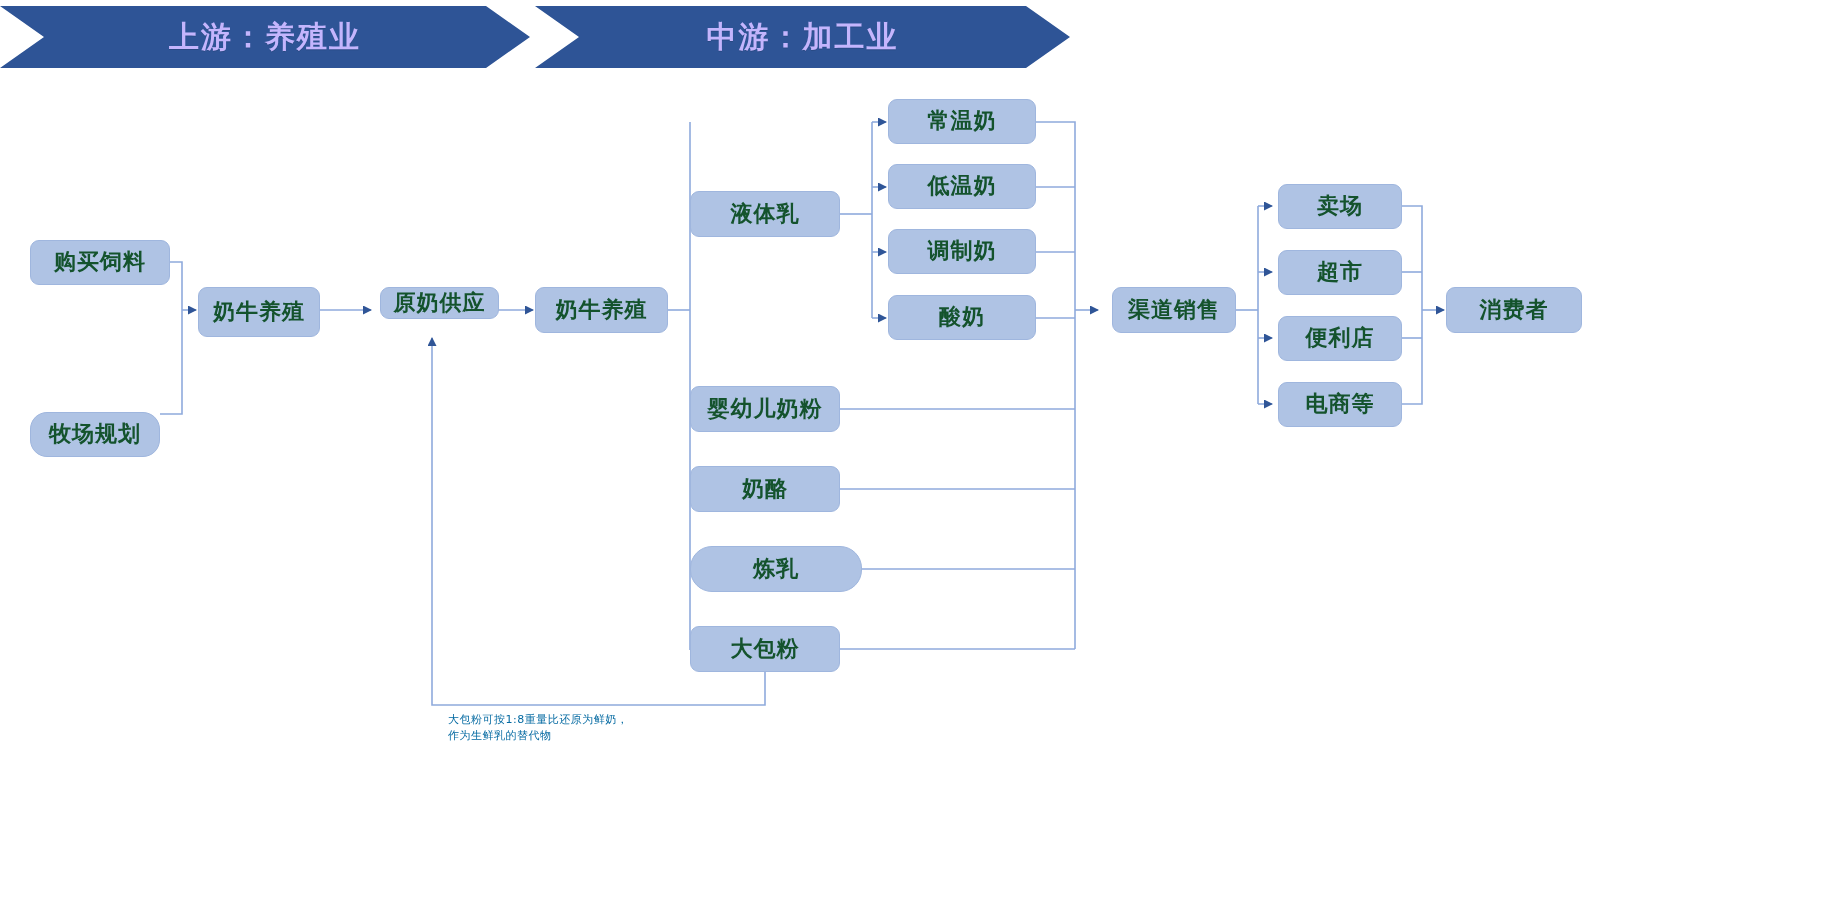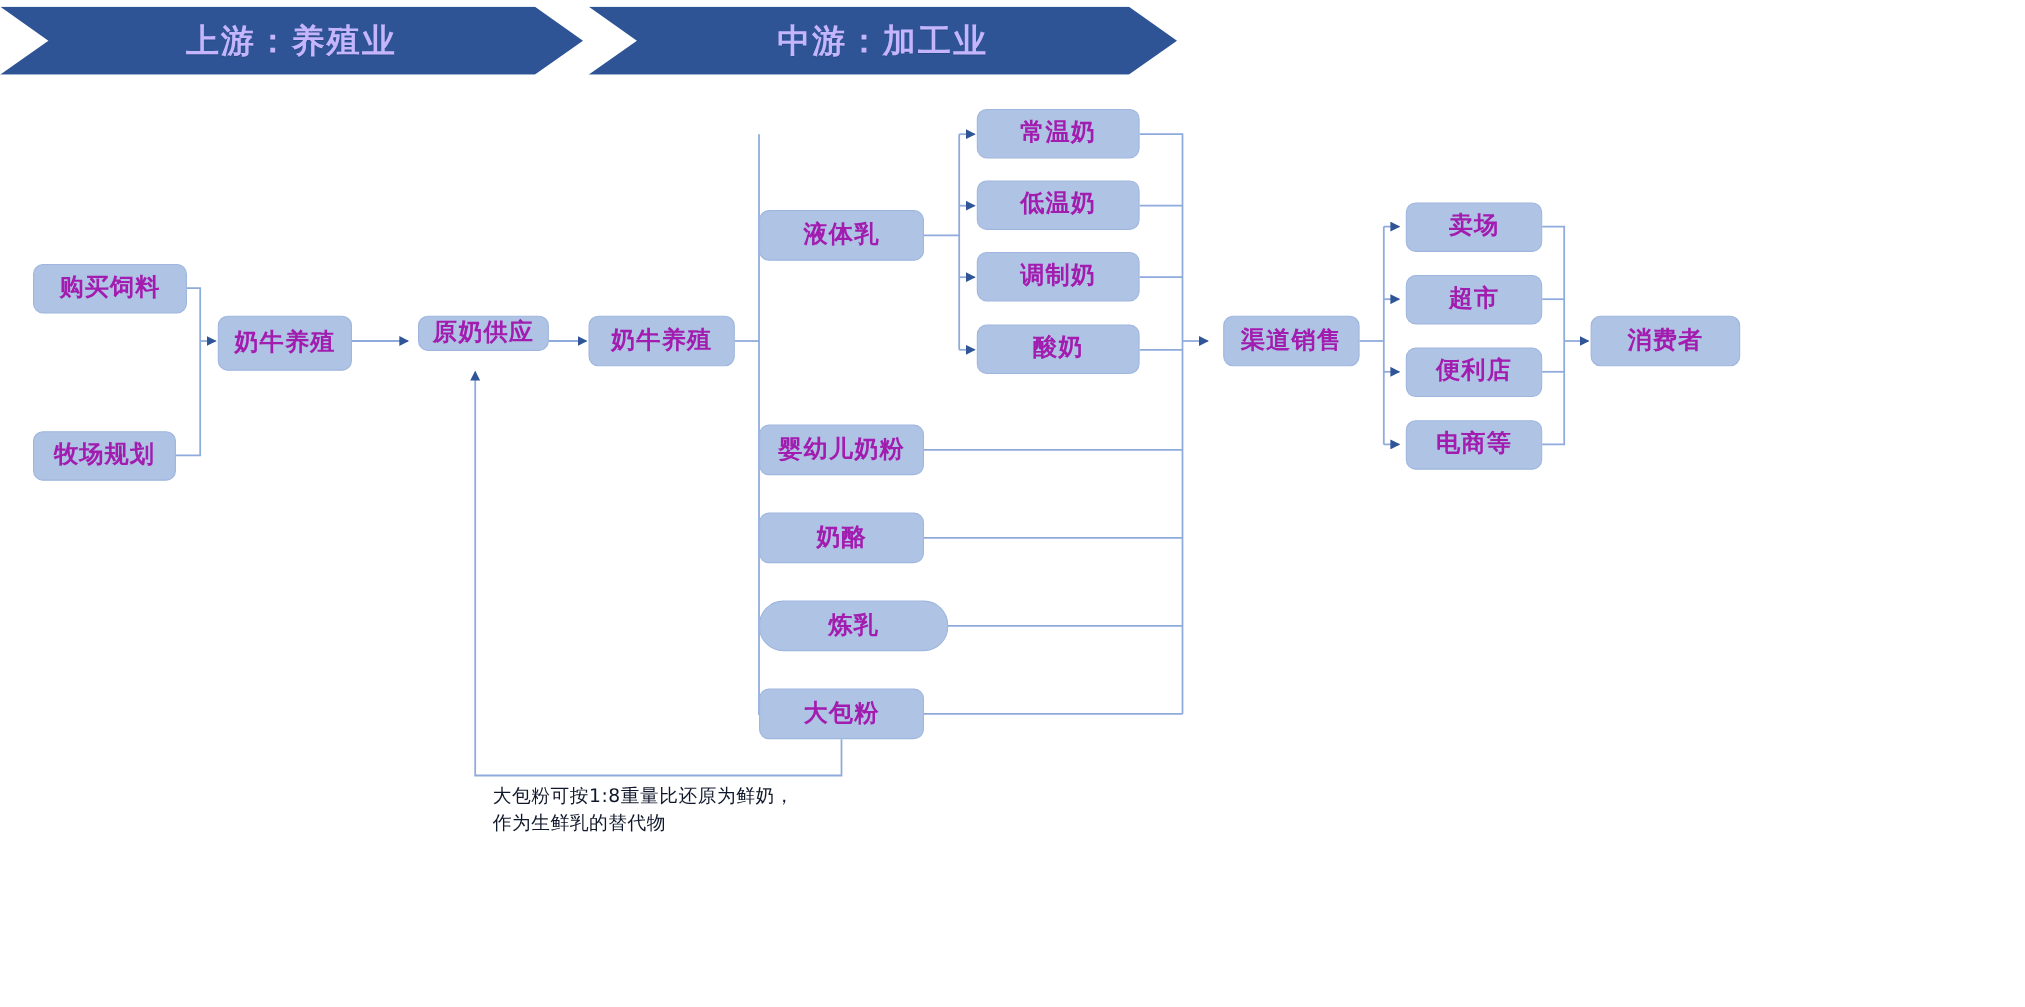--- a/index.html
+++ b/index.html
@@ -31,32 +31,32 @@
     clip-path:polygon(0 0, calc(100% - 44px) 0, 100% 50%, calc(100% - 44px) 100%, 0 100%, 44px 50%);
   }
 
   
   .node{
     position:absolute;
     background:#AFC3E4;
     border:1px solid #9FB6DE;
     border-radius:9px;
     display:flex;align-items:center;justify-content:center;
-    color:#a21caf;
+    color:#14532d;
     font-weight:700;
     font-size:22px;
     letter-spacing:1px;
     box-sizing:border-box;
     text-align:center;
     line-height:1.1;
   }
   .note{
     position:absolute;
-    font-size:17px;
-    color:#0f172a;
+    font-size:11px;
+    color:#0369a1;
     line-height:1.45;
     white-space:pre-line;
     font-weight:400;
     letter-spacing:0.5px;
   }
 </style>
 </head>
 <body>
 
 <div id="stage">
@@ -124,21 +124,21 @@
   <div class="banner chev-first" style="left:0px;top:6px;width:530px;">
     <span>上游：养殖业</span>
   </div>
   <div class="banner chev-mid" style="left:535px;top:6px;width:535px;">
     <span>中游：加工业</span>
   </div>
 
   <div class="node" style="left:30px;top:240px;width:140px;height:45px;">
     <span>购买饲料</span>
   </div>
-  <div class="node" style="left:30px;top:392px;width:130px;height:45px;">
+  <div class="node" style="left:30px;top:412px;width:130px;height:45px;border-radius:17px;">
     <span>牧场规划</span>
   </div>
   <div class="node" style="left:198px;top:287px;width:122px;height:50px;">
     <span>奶牛养殖</span>
   </div>
   <div class="node" style="left:380px;top:287px;width:119px;height:32px;align-items:center;">
     <span>原奶供应</span>
   </div>
 
   <div class="node" style="left:535px;top:287px;width:133px;height:46px;">

